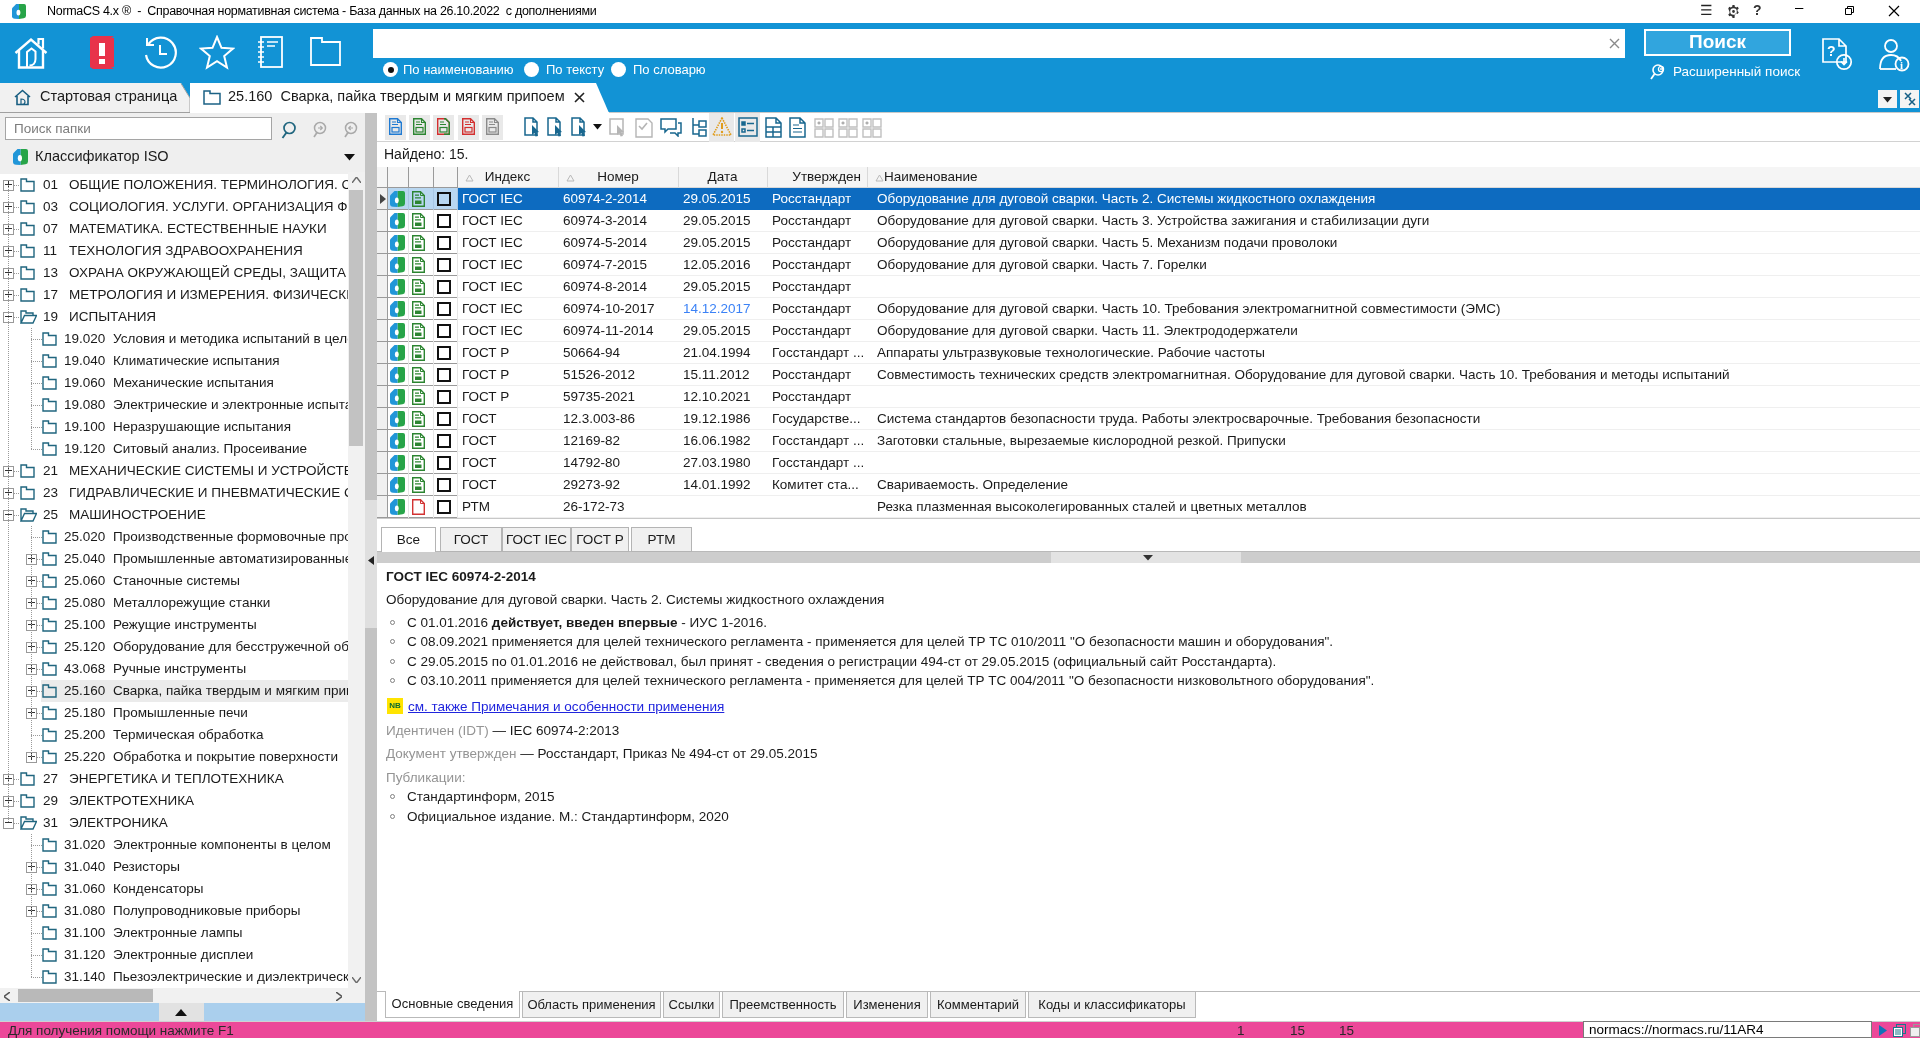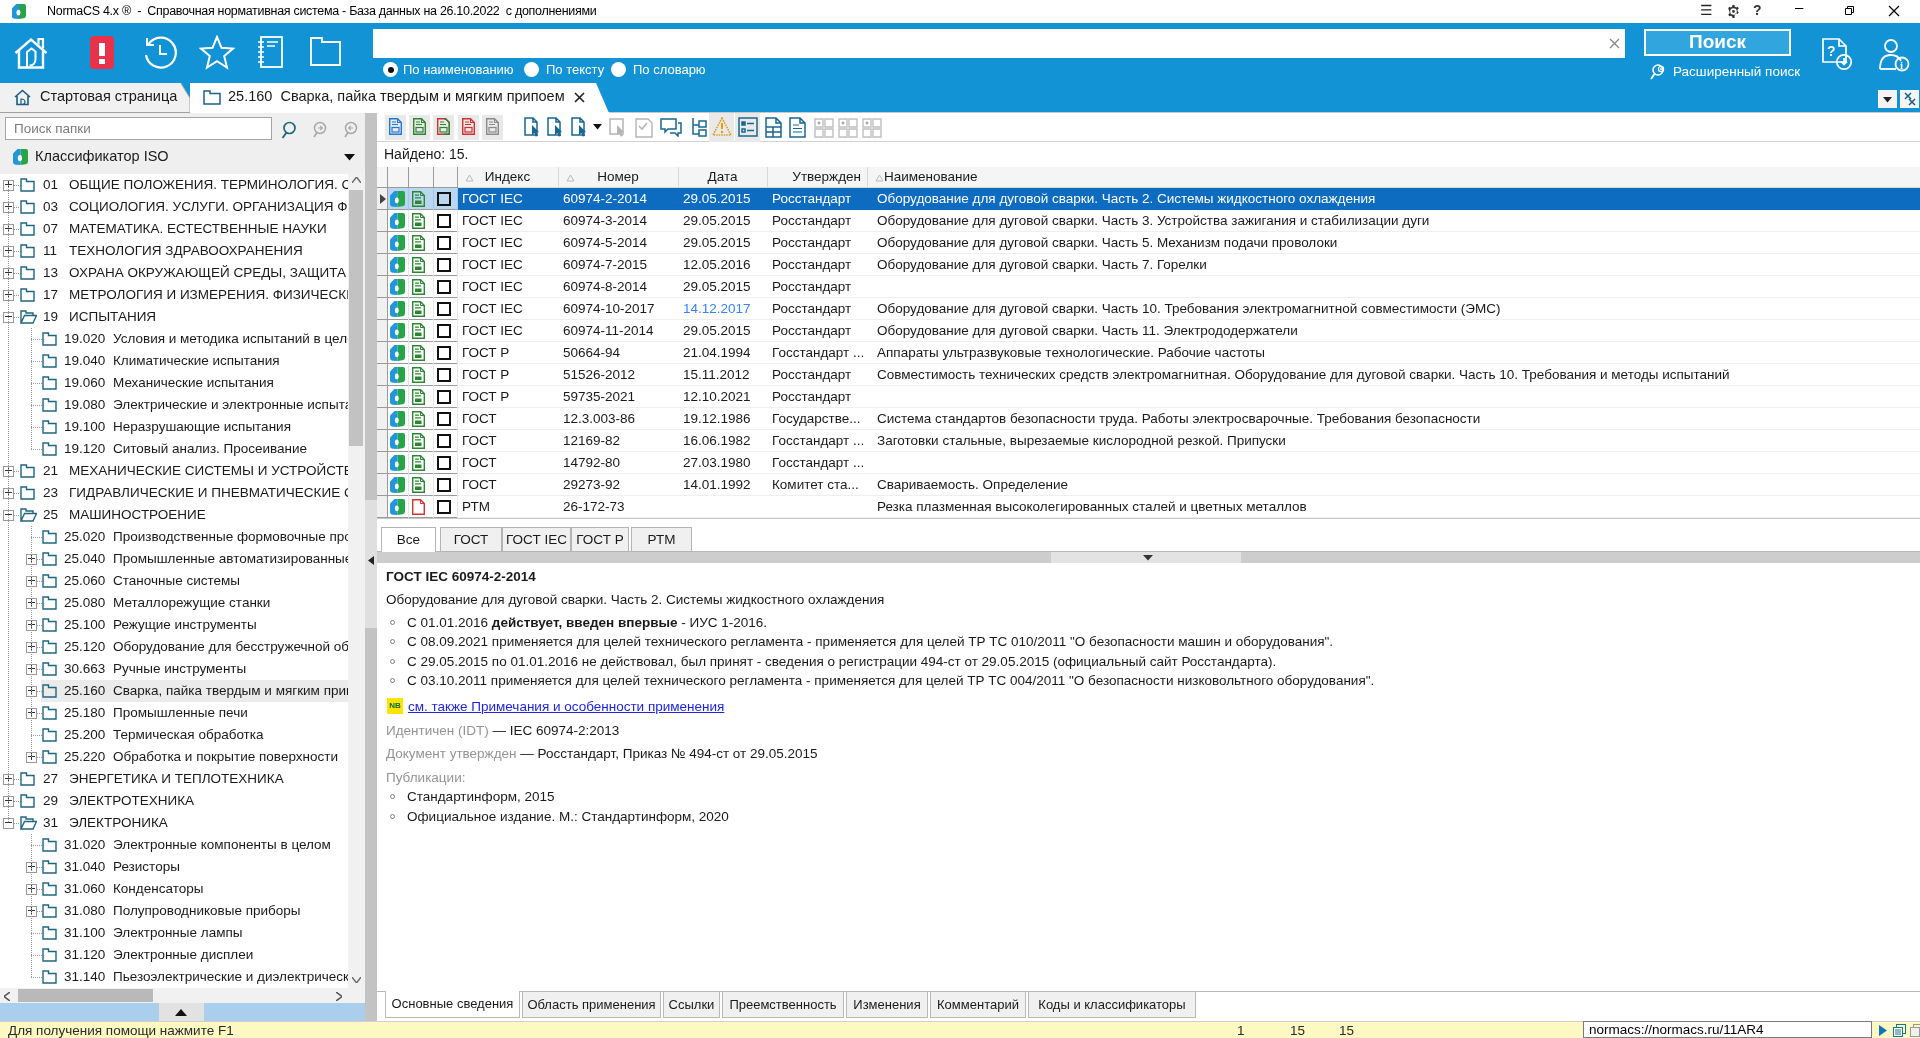--- a/index.html
+++ b/index.html
@@ -398,21 +398,21 @@
         <span class="abs" style="left:113px;top:3px">Оборудование для бесстружечной обработки</span>
       </div>
       <div class="abs" style="left:0;top:484px;width:348px;height:22px;white-space:nowrap;overflow:hidden">
         <span class="doth" style="left:31px;top:11px;width:11px"></span>
         <span class="abs" style="left:26px;top:5.5px;width:11px;height:11px;border:1px solid #999;background:#fff"></span>
   <span class="abs" style="left:28px;top:10px;width:7px;height:1px;background:#333"></span>
         <span class="abs" style="left:31px;top:7px;width:1px;height:7px;background:#333"></span>
         <svg style="left:42px;top:4px" width="15" height="14" viewBox="0 0 15 14" fill="none" stroke="#20667f" stroke-width="1.4">
           <path d="M1 13 V1 H6.5 V3.5 H14 V13 Z"></path>
         </svg>
-        <span class="abs" style="left:64px;top:3px">30.663</span>
+        <span class="abs" style="left:64px;top:3px">43.068</span>
         <span class="abs" style="left:113px;top:3px">Ручные инструменты</span>
       </div>
       <div class="abs" style="left:0;top:506px;width:348px;height:22px;white-space:nowrap;overflow:hidden">
         <span class="abs" style="left:41px;top:0;width:307px;height:22px;background:#ebebeb"></span>
         <span class="doth" style="left:31px;top:11px;width:11px"></span>
         <span class="abs" style="left:26px;top:5.5px;width:11px;height:11px;border:1px solid #999;background:#fff"></span>
   <span class="abs" style="left:28px;top:10px;width:7px;height:1px;background:#333"></span>
         <span class="abs" style="left:31px;top:7px;width:1px;height:7px;background:#333"></span>
         <svg style="left:42px;top:4px" width="15" height="14" viewBox="0 0 15 14" fill="none" stroke="#20667f" stroke-width="1.4">
           <path d="M1 13 V1 H6.5 V3.5 H14 V13 Z"></path>
@@ -1143,21 +1143,21 @@
       <div class="abs" style="left:469px;top:0;width:82px;height:27px;background:#f0f0f0;border:1px solid #b9b9b9;border-top:1px solid #b9b9b9;text-align:center;line-height:25px;font-size:13px;overflow:hidden">Изменения</div>
       <div class="abs" style="left:553px;top:0;width:96px;height:27px;background:#f0f0f0;border:1px solid #b9b9b9;border-top:1px solid #b9b9b9;text-align:center;line-height:25px;font-size:13px;overflow:hidden">Комментарий</div>
       <div class="abs" style="left:651px;top:0;width:168px;height:27px;background:#f0f0f0;border:1px solid #b9b9b9;border-top:1px solid #b9b9b9;text-align:center;line-height:25px;font-size:13px;overflow:hidden">Коды и классификаторы</div>
     </div>
 </div>
 
 <style>
 .bl{width:5px;height:5px;border:1px solid #808080;border-radius:50%}
 </style>
 
-<div class="abs" style="left:0;top:1021px;width:1920px;height:17px;background:#fef9c3;border-top:1px solid #d0d0d0">
+<div class="abs" style="left:0;top:1021px;width:1920px;height:17px;background:#ec4899;border-top:1px solid #d0d0d0">
   <span class="abs" style="left:8px;top:1px;font-size:13.5px;color:#2a2a2a">Для получения помощи нажмите F1</span>
   <span class="abs" style="left:1237px;top:1px;font-size:13.5px;color:#2a2a2a">1</span>
   <span class="abs" style="left:1290px;top:1px;font-size:13.5px;color:#2a2a2a">15</span>
   <span class="abs" style="left:1339px;top:1px;font-size:13.5px;color:#2a2a2a">15</span>
   <div class="abs" style="left:1583px;top:-1px;width:289px;height:17px;background:#fff;border:1px solid #7a7a7a">
     <span class="abs" style="left:5px;top:0px;font-size:13.5px;color:#000">normacs://normacs.ru/11AR4</span>
   </div>
   <svg style="left:1878px;top:3px" width="10" height="11" viewBox="0 0 10 11">
       <path d="M1 0 L9 5.5 L1 11 Z" fill="#1272b8"></path>
     </svg>

